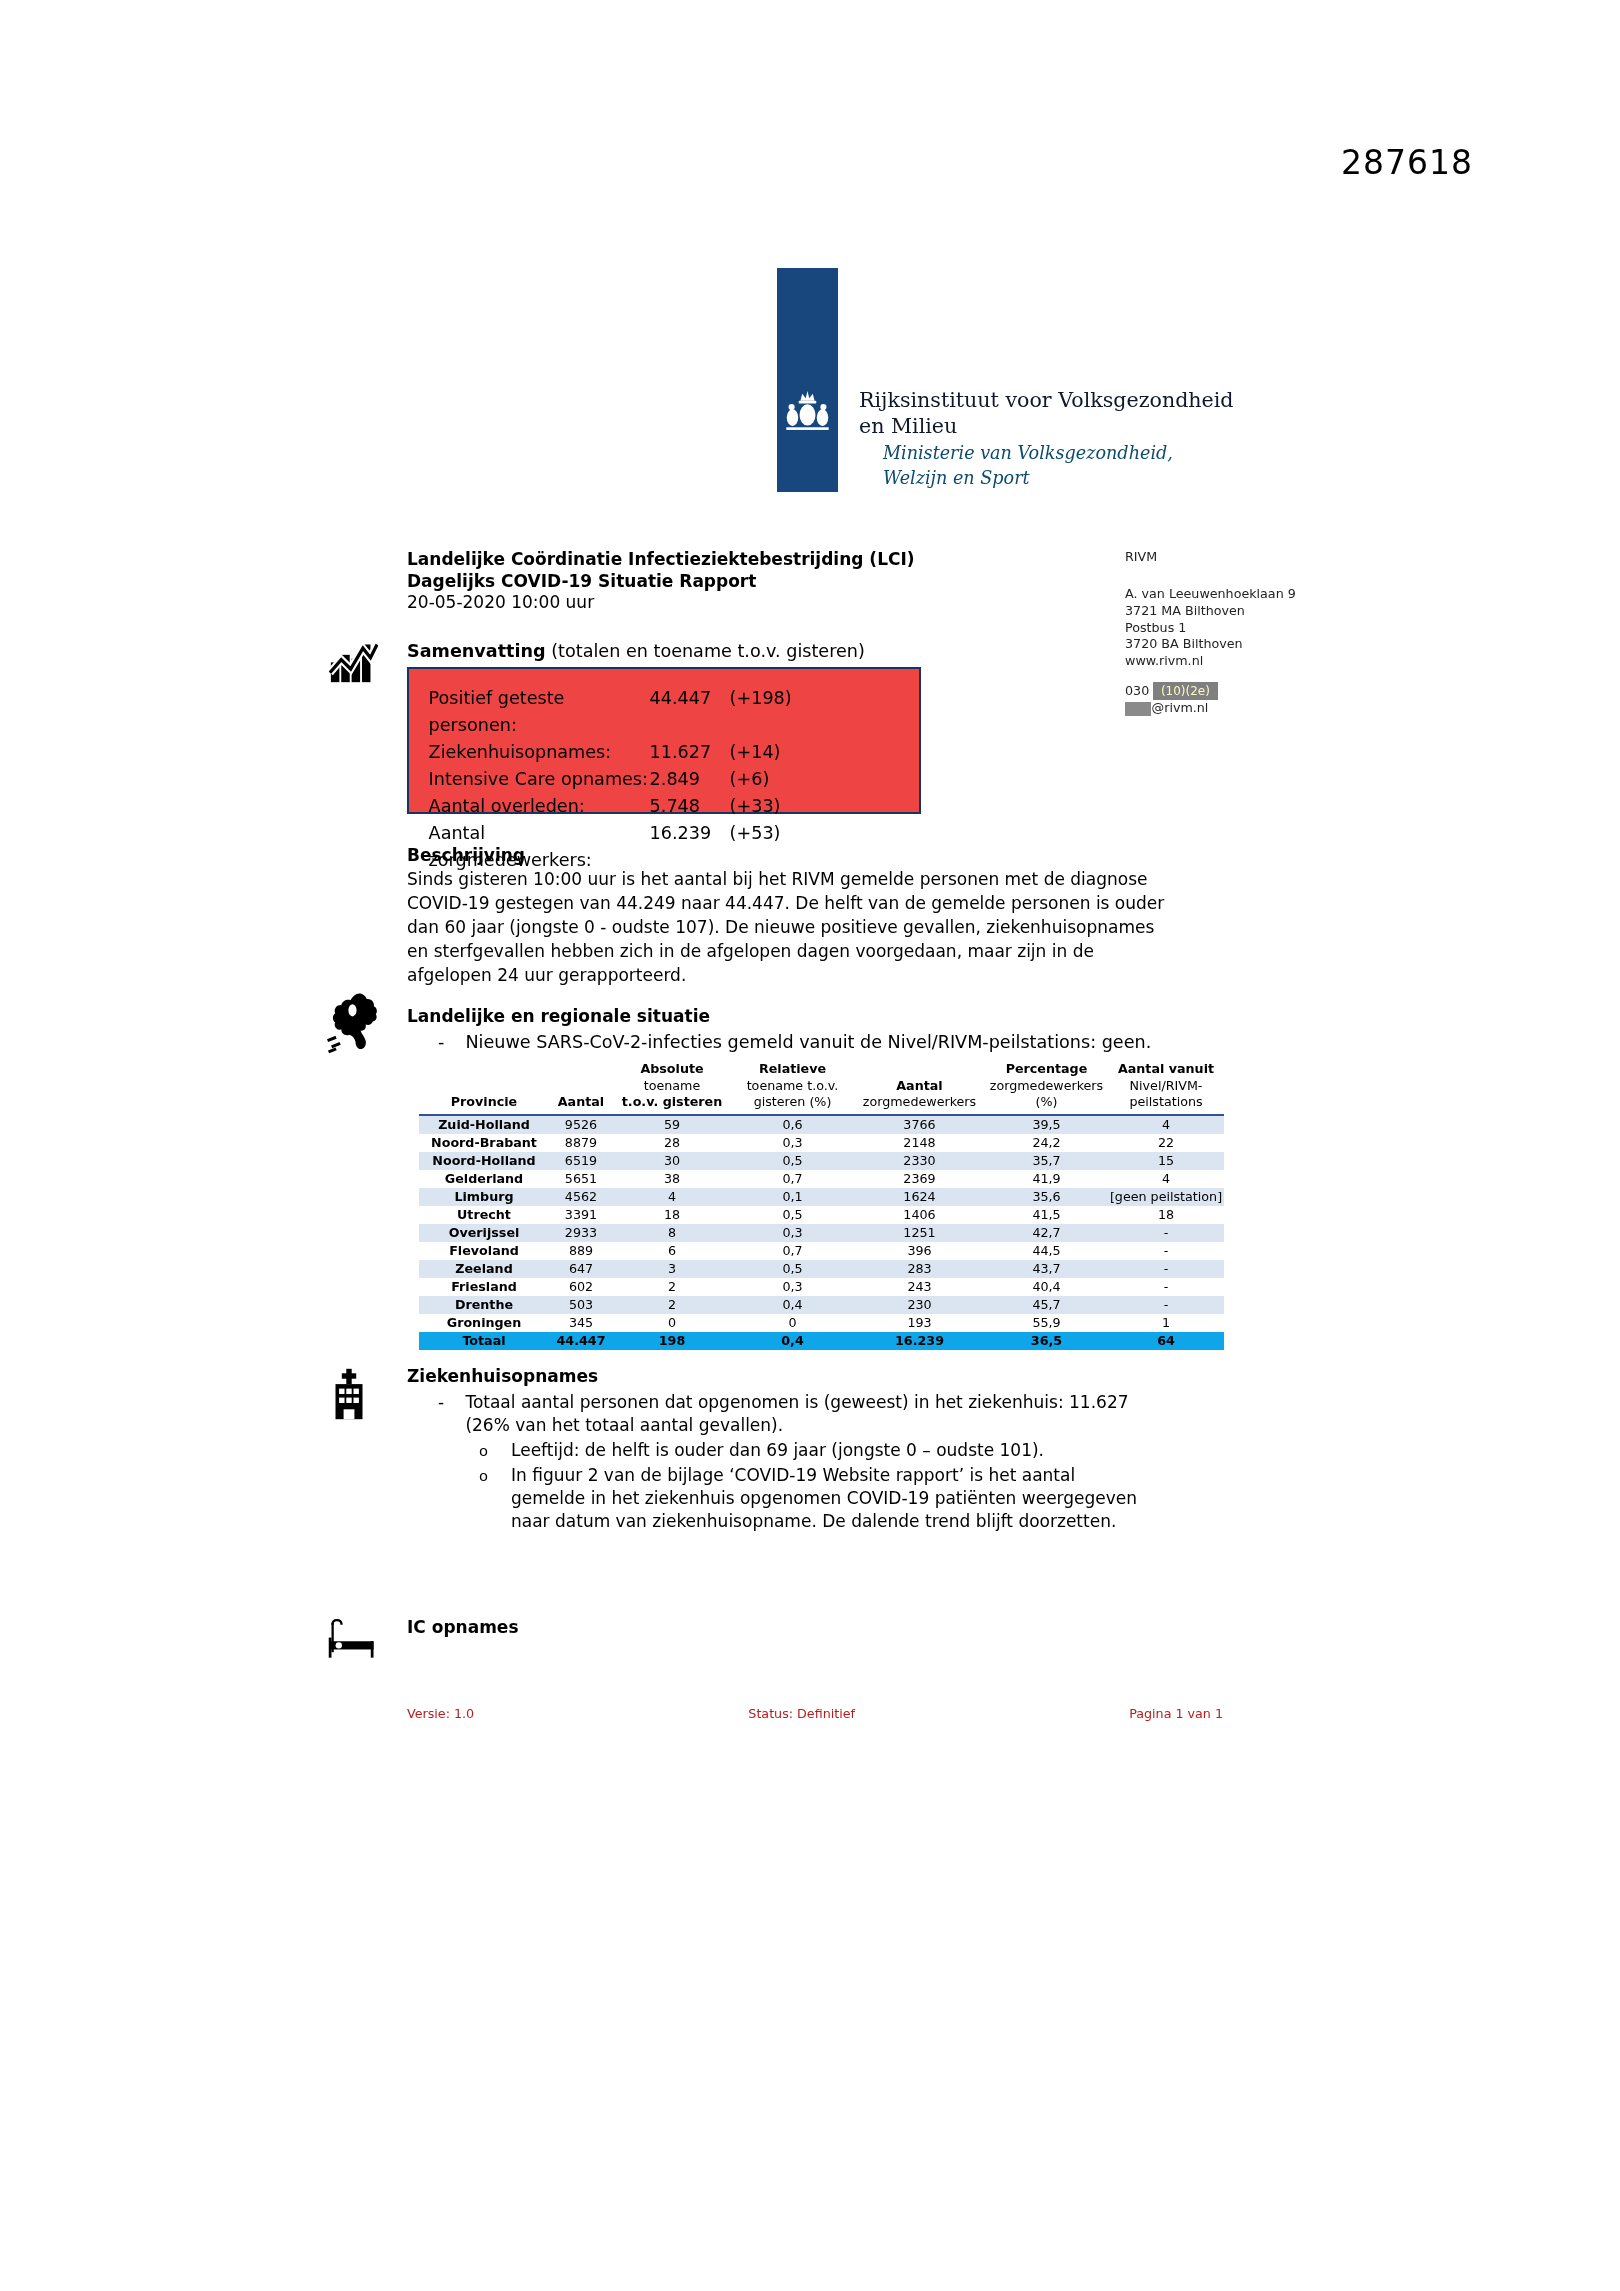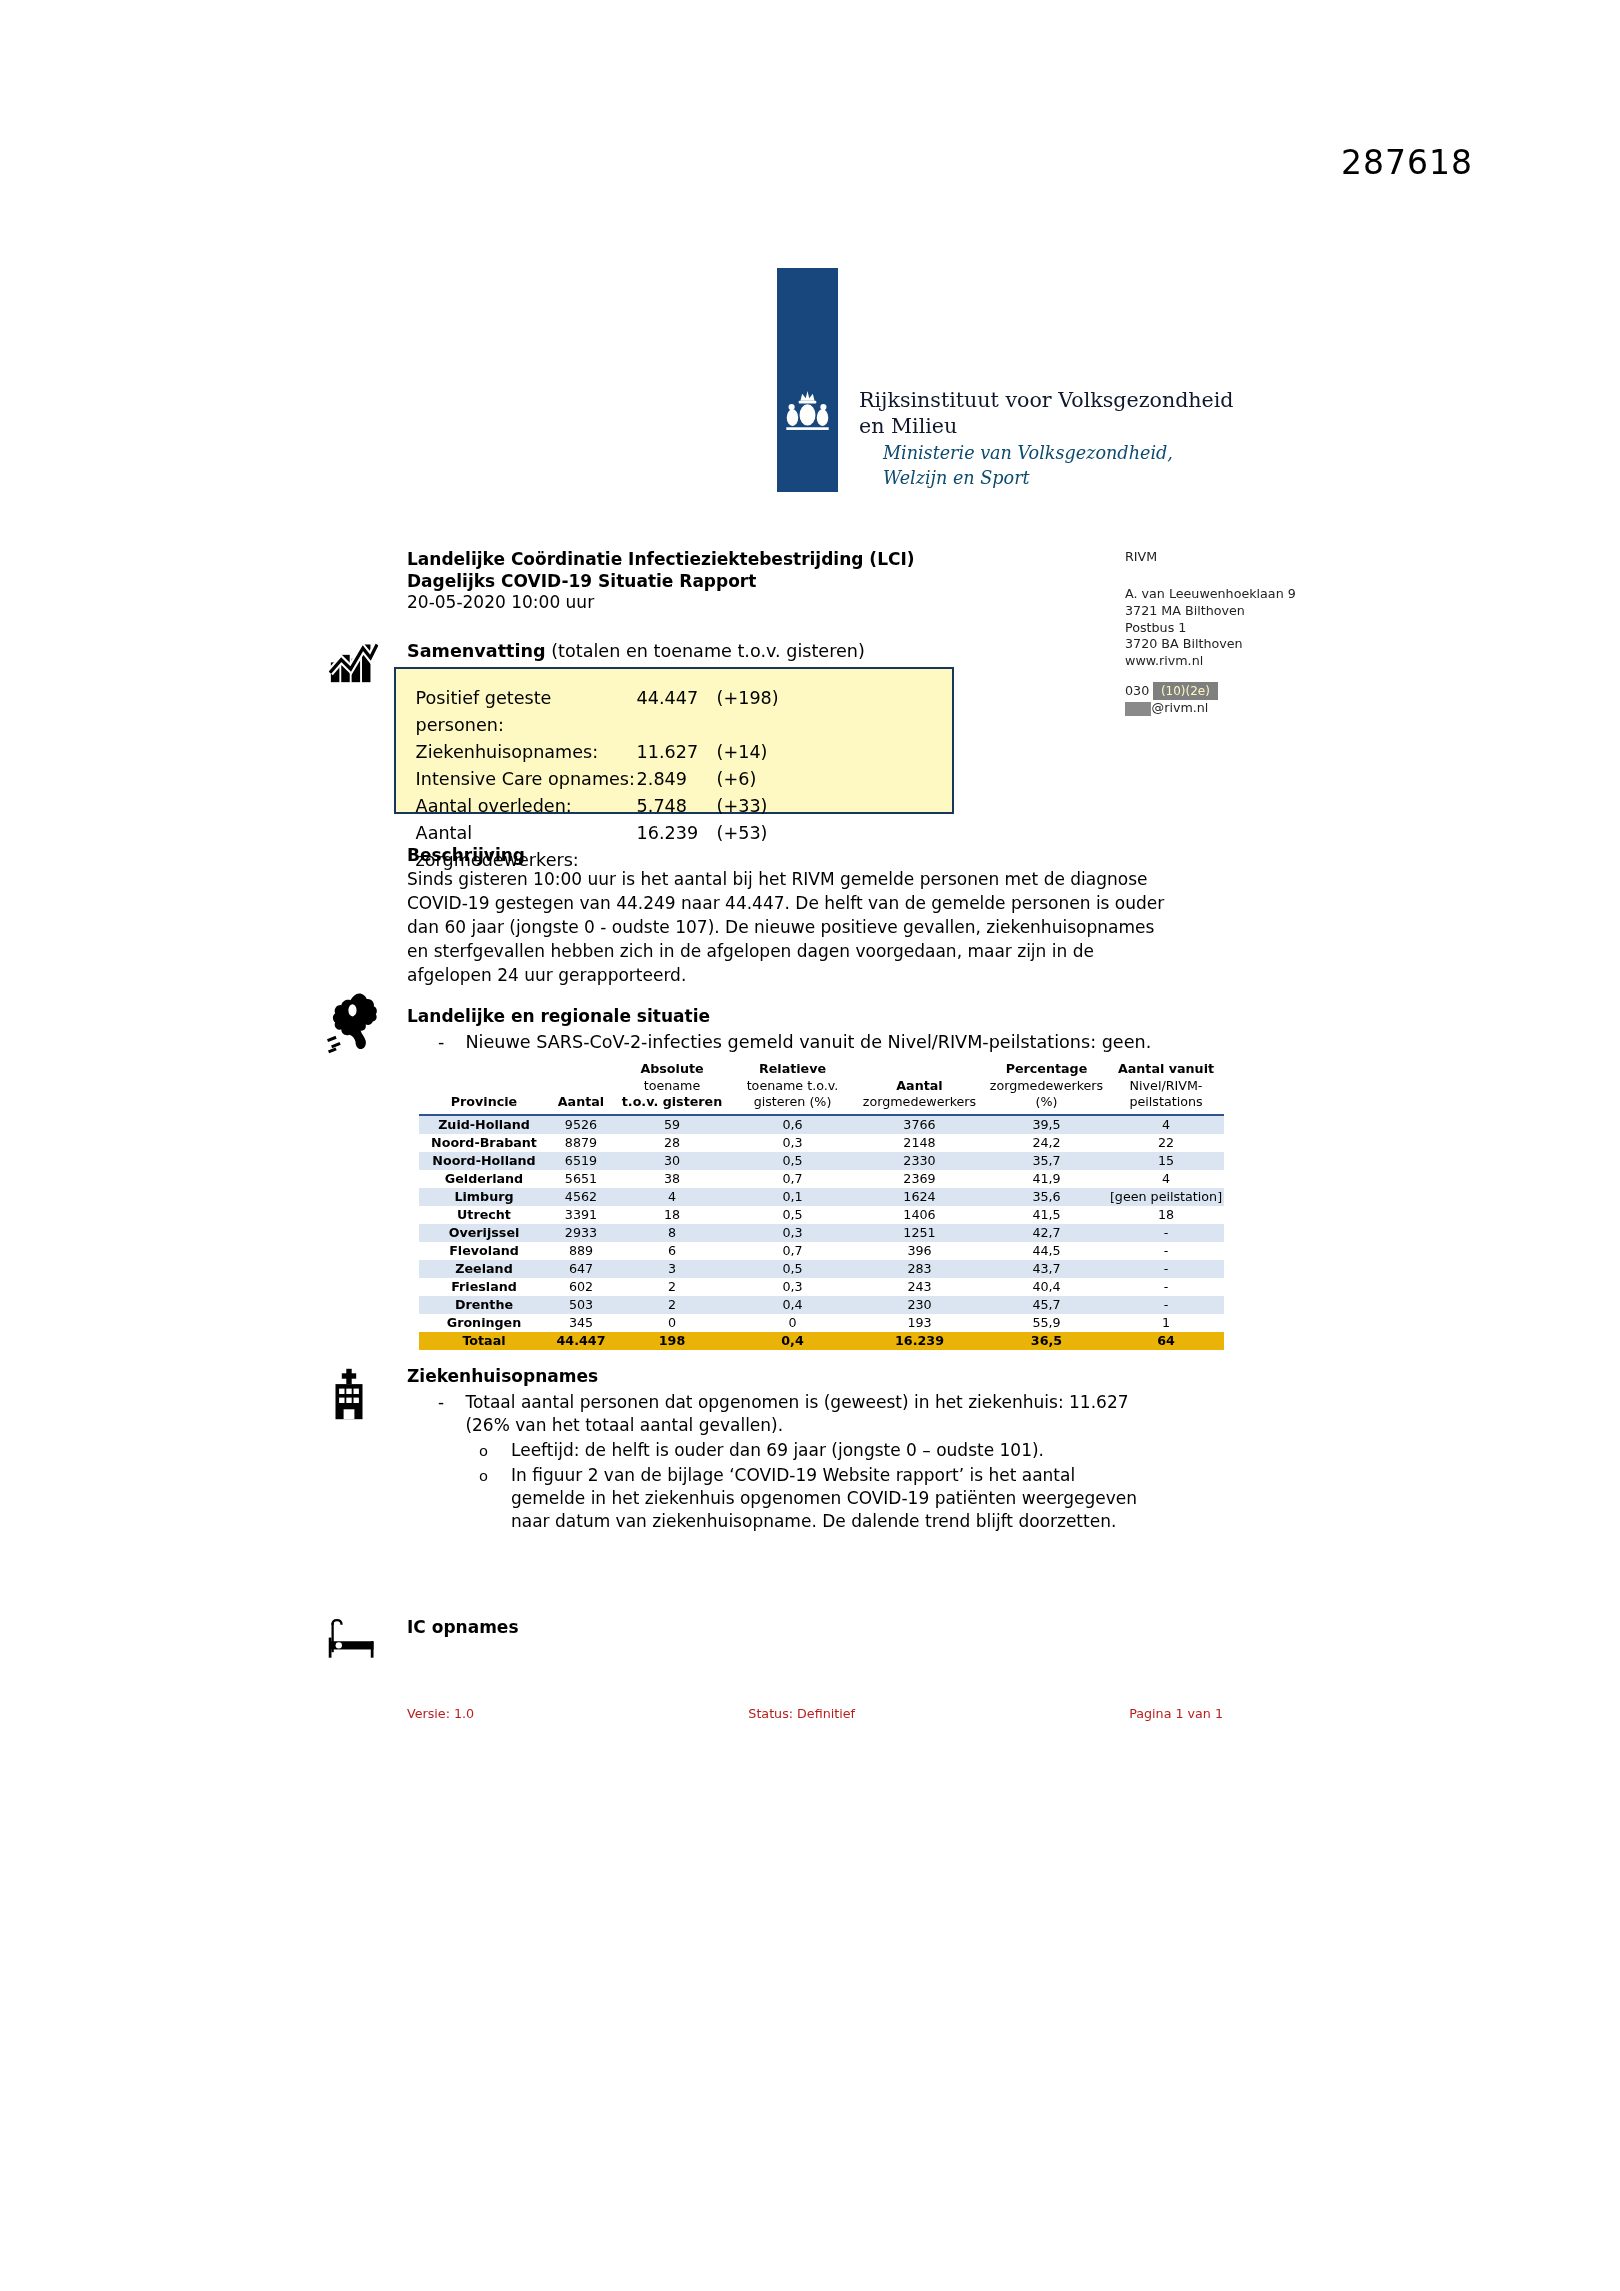--- a/index.html
+++ b/index.html
@@ -31,21 +31,21 @@
 
   
   .icon{position:absolute;}
   #icon-stats{left:329px;top:636px;width:49px;height:49px;}
   #icon-map{left:326px;top:992px;width:57px;height:65px;}
   #icon-hospital{left:331px;top:1368px;width:36px;height:52px;}
   #icon-bed{left:326px;top:1617px;width:53px;height:43px;}
 
   
   .sam-heading{position:absolute;left:407px;top:641px;font-size:17.6px;}
-  .sum-box{position:absolute;left:394px;top:667px;width:560px;height:147px;background:#fef9c3;
+  .sum-box{position:absolute;left:407px;top:667px;width:514px;height:147px;background:#ef4444;
            border:2px solid #17365d;box-sizing:border-box;padding:15.7px 0 0 19.6px;
            font-size:17.6px;line-height:27px;}
   .sum-row{display:flex;}
   .sum-label{width:221px;flex:none;}
   .sum-value{width:80px;flex:none;}
 
   
   .beschrijving{position:absolute;left:407px;top:843px;width:863px;font-size:17px;line-height:24px;}
   .sec-h{font-weight:bold;font-size:17px;}
   .pre{white-space:pre-line;}
@@ -57,21 +57,21 @@
   .sub-bullet{display:flex;margin-top:2px;}
   .sub-marker{width:32px;margin-left:72px;flex:none;font-size:14.7px;}
 
   
   .prov-table{position:absolute;left:419px;top:1061px;}
   table{border-collapse:collapse;table-layout:fixed;width:804px;font-size:12.7px;}
   th{font-weight:normal;vertical-align:bottom;text-align:center;padding:0 0 2.9px 0;line-height:16.7px;}
   td{height:18px;text-align:center;padding:0;line-height:18px;}
   tbody tr:nth-child(odd){background:#dbe5f1;}
   tbody tr:first-child td{border-top:2px solid #31538f;}
-  .total-row{background:#eab308;}
+  .total-row{background:#0ea5e9;}
   .b{font-weight:bold;}
 
   
   .ziekenhuis{position:absolute;left:407px;top:1365px;width:882px;font-size:17px;line-height:23px;}
   .ziekenhuis .sec-h{margin-bottom:2.9px;}
 
   
   .ic-sec{position:absolute;left:407px;top:1617px;}
 
   

